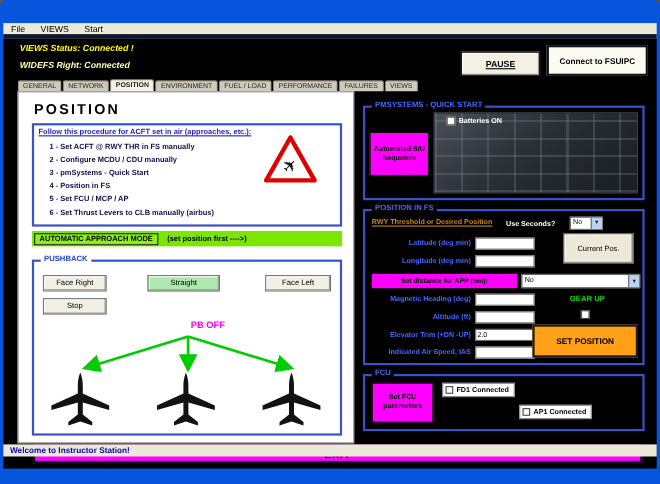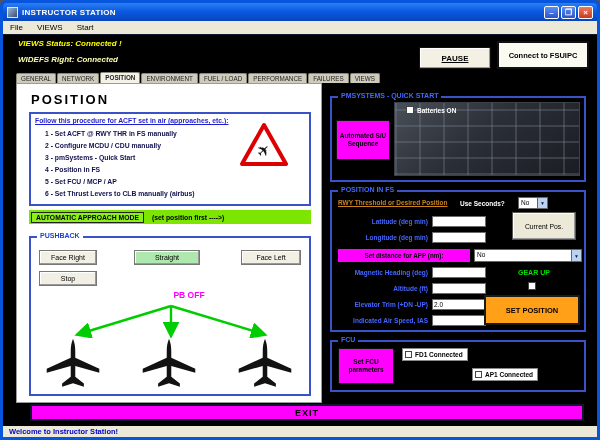--- a/index.html
+++ b/index.html
@@ -18,21 +18,21 @@
     display:flex; align-items:center; padding:0 4px; border-radius:4px 4px 0 0;
   }
   .app-icon { width:11px; height:11px; background:linear-gradient(135deg,#9db7d8,#3a4f6e); border:1px solid #dce6f5; margin-right:4px; }
   .title-text { color:#fff; font-size:8px; font-weight:bold; letter-spacing:.3px; flex:1; }
   .winbtn { width:15px; height:13px; margin-left:2px; border:1px solid #fff; border-radius:2px;
     color:#fff; font-size:8px; line-height:11px; text-align:center; font-weight:bold; }
   .winbtn.blue { background:linear-gradient(180deg,#5f8df5,#2a55c8); }
   .winbtn.red  { background:linear-gradient(180deg,#ee7a62,#c83a22); }
 
   
-  .menubar { left:3px; top:21px; width:594px; height:14px; background:#ECE9D8; border-bottom:1px solid #0f172a;
+  .menubar { left:3px; top:21px; width:594px; height:14px; background:#ECE9D8; border-bottom:4px solid #0f172a;
     display:flex; align-items:center; }
   .menu-item { font-size:8px; color:#000; padding:0 7px; }
 
   
   .appbody { left:3px; top:35px; width:594px; height:391px; background:#000; }
 
   .status-line { font-size:8px; font-weight:bold; font-style:italic; }
   .status-fsuipc { color:#ffff00; }
   .status-widefs { color:#ffffb4; }
 
@@ -96,35 +96,28 @@
   .magenta-bar { background:#FF00FF; color:#000; font-size:6.3px; font-weight:bold; display:flex; align-items:center; justify-content:center; }
   .setpos-btn { background:#FFA018; border:2px solid #1a1a1a; color:#000; font-size:7.5px; font-weight:bold;
     display:flex; align-items:center; justify-content:center; }
   .chip-white { background:#fff; border:1px solid #888; display:flex; align-items:center; gap:3px; padding:1px 4px 1px 2px;
     font-size:6.5px; font-weight:bold; color:#000; }
   .chip-white .cb { width:7px; height:7px; }
 
   .exit-bar { background:#FF00FF; border:2px solid #0f172a; color:#000; font-size:9px; font-weight:bold;
     display:flex; align-items:center; justify-content:center; letter-spacing:1px; }
 
-  .statusbar { left:3px; top:426px; width:594px; height:11px; background:#ECE9D8; display:flex; align-items:center; }
+  .statusbar { left:3px; top:404px; width:594px; height:11px; background:#ECE9D8; display:flex; align-items:center; }
   .statusbar span { color:#0000c8; font-size:7.5px; font-weight:bold; padding-left:6px; }
 </style>
 </head>
 <body>
 
 <div class="window">
 
-  <div class="abs titlebar">
-    <div class="app-icon"></div>
-    <span class="title-text">INSTRUCTOR STATION</span>
-    <div class="winbtn blue">–</div>
-    <div class="winbtn blue">❒</div>
-    <div class="winbtn red">×</div>
-  </div>
 
   <div class="abs menubar">
     <span class="menu-item">File</span>
     <span class="menu-item">VIEWS</span>
     <span class="menu-item">Start</span>
   </div>
 
   <div class="abs appbody"></div>
 
   <span class="abs status-line status-fsuipc" style="left:18px; top:39px;">VIEWS Status: Connected !</span>

